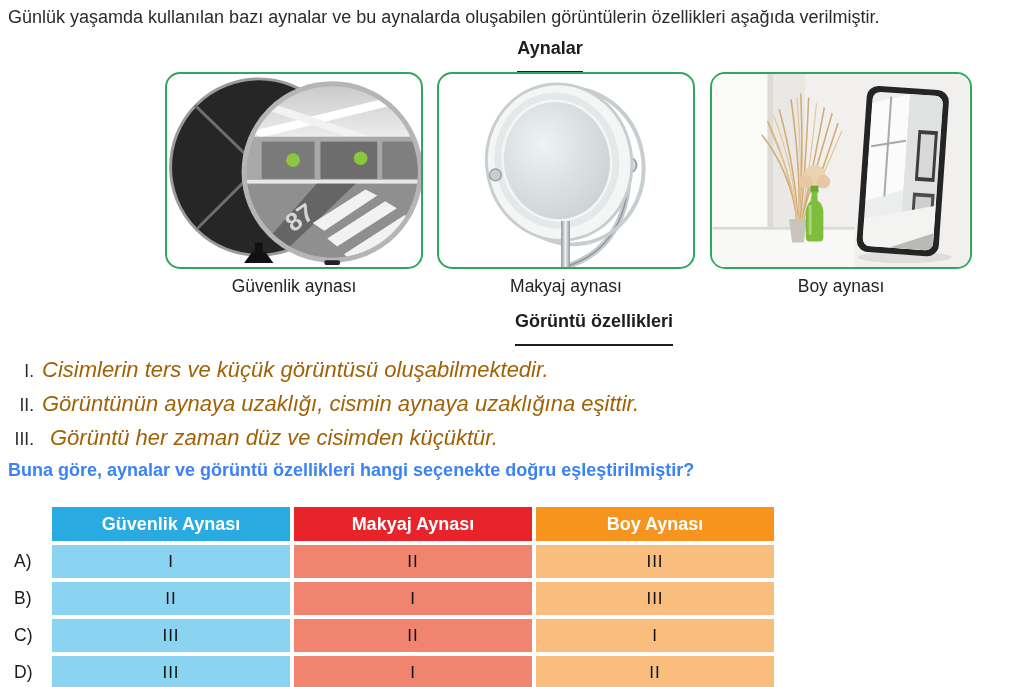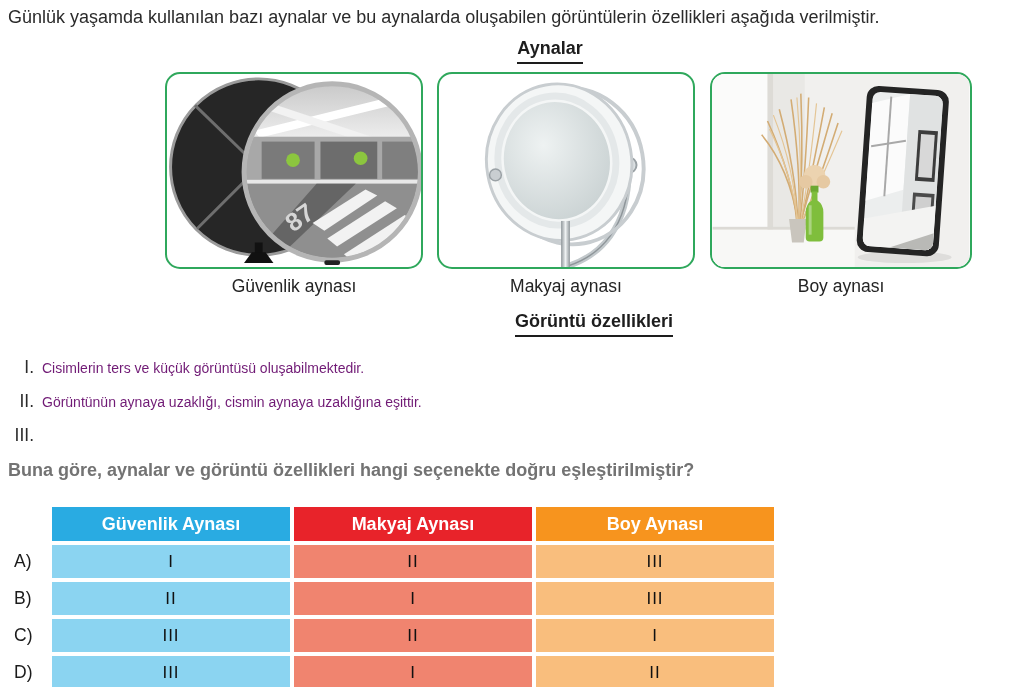--- a/index.html
+++ b/index.html
@@ -11,21 +11,21 @@
   }
   .abs{position:absolute;}
 
   
   .intro{left:8px;top:7px;width:1026px;font-size:18px;white-space:nowrap;color:#2b2b2b;}
 
   
   .h-center{left:0;width:100%;text-align:center;}
   .h-center .hd{
     display:inline-block;position:relative;font-weight:bold;font-size:18px;color:#1d1d1d;
-    border-bottom:2px solid #1d1d1d;padding-bottom:3px;
+    border-bottom:2px solid #1d1d1d;padding-bottom:12px;
   }
   .hd-mirrors{top:38px;}
   .hd-mirrors .hd{left:33px;}
   .hd-props{top:311px;margin-left:24px;}
   .hd-props .hd{left:53px;}
 
   
   .mirror-box{
     top:72px;height:197px;border:2px solid #2FA85C;border-radius:15px;
     overflow:hidden;background:#fff;box-sizing:border-box;
@@ -39,24 +39,24 @@
   #lbl-makeup{left:437px;width:258px;}
   #lbl-full{left:710px;width:262px;}
 
   
   .statements{left:0;top:357px;width:1026px;}
   .stmt{position:absolute;left:0;display:flex;align-items:baseline;}
   .stmt:nth-child(1){top:0;}
   .stmt:nth-child(2){top:34px;justify-content:flex-end;}
   .stmt:nth-child(3){top:68px;gap:8px;}
   .stmt .num{width:34px;text-align:right;font-size:17.5px;color:#2b2b2b;flex:0 0 34px;}
-  .stmt .txt{margin-left:8px;font-size:14px;color:#701a75;white-space:nowrap;}
-
-  
-  .question{left:8px;top:460px;width:1020px;font-weight:bold;font-size:18px;color:#737373;white-space:nowrap;}
+  .stmt .txt{margin-left:8px;font-size:22px;color:#a16207;white-space:nowrap;font-style:italic;}
+
+  
+  .question{left:8px;top:460px;width:1020px;font-weight:bold;font-size:18px;color:#3b82f6;white-space:nowrap;}
 
   
   .answer-table{
     left:14px;top:507px;
     display:grid;
     grid-template-columns:34px 238px 238px 238px;
     grid-template-rows:34px 33px 33px 33px 33px;
     gap:4px;
   }
   .answer-table .corner{background:transparent;}
@@ -244,20 +244,21 @@
   <div class="stmt">
     <span class="num">I.</span>
     <span class="txt">Cisimlerin ters ve küçük görüntüsü oluşabilmektedir.</span>
   </div>
   <div class="stmt">
     <span class="num">II.</span>
     <span class="txt">Görüntünün aynaya uzaklığı, cismin aynaya uzaklığına eşittir.</span>
   </div>
   <div class="stmt">
     <span class="num">III.</span>
+    <span class="txt">Görüntü her zaman düz ve cisimden küçüktür.</span>
   </div>
 </div>
 
 <div class="abs question">Buna göre, aynalar ve görüntü özellikleri hangi seçenekte doğru eşleştirilmiştir?</div>
 
 <div class="abs answer-table">
   <div class="corner"></div>
   <div class="th" style="background-color: rgb(41, 171, 226);">Güvenlik Aynası</div>
   <div class="th" style="background-color: rgb(232, 35, 42);">Makyaj Aynası</div>
   <div class="th" style="background-color: rgb(247, 148, 30);">Boy Aynası</div>

